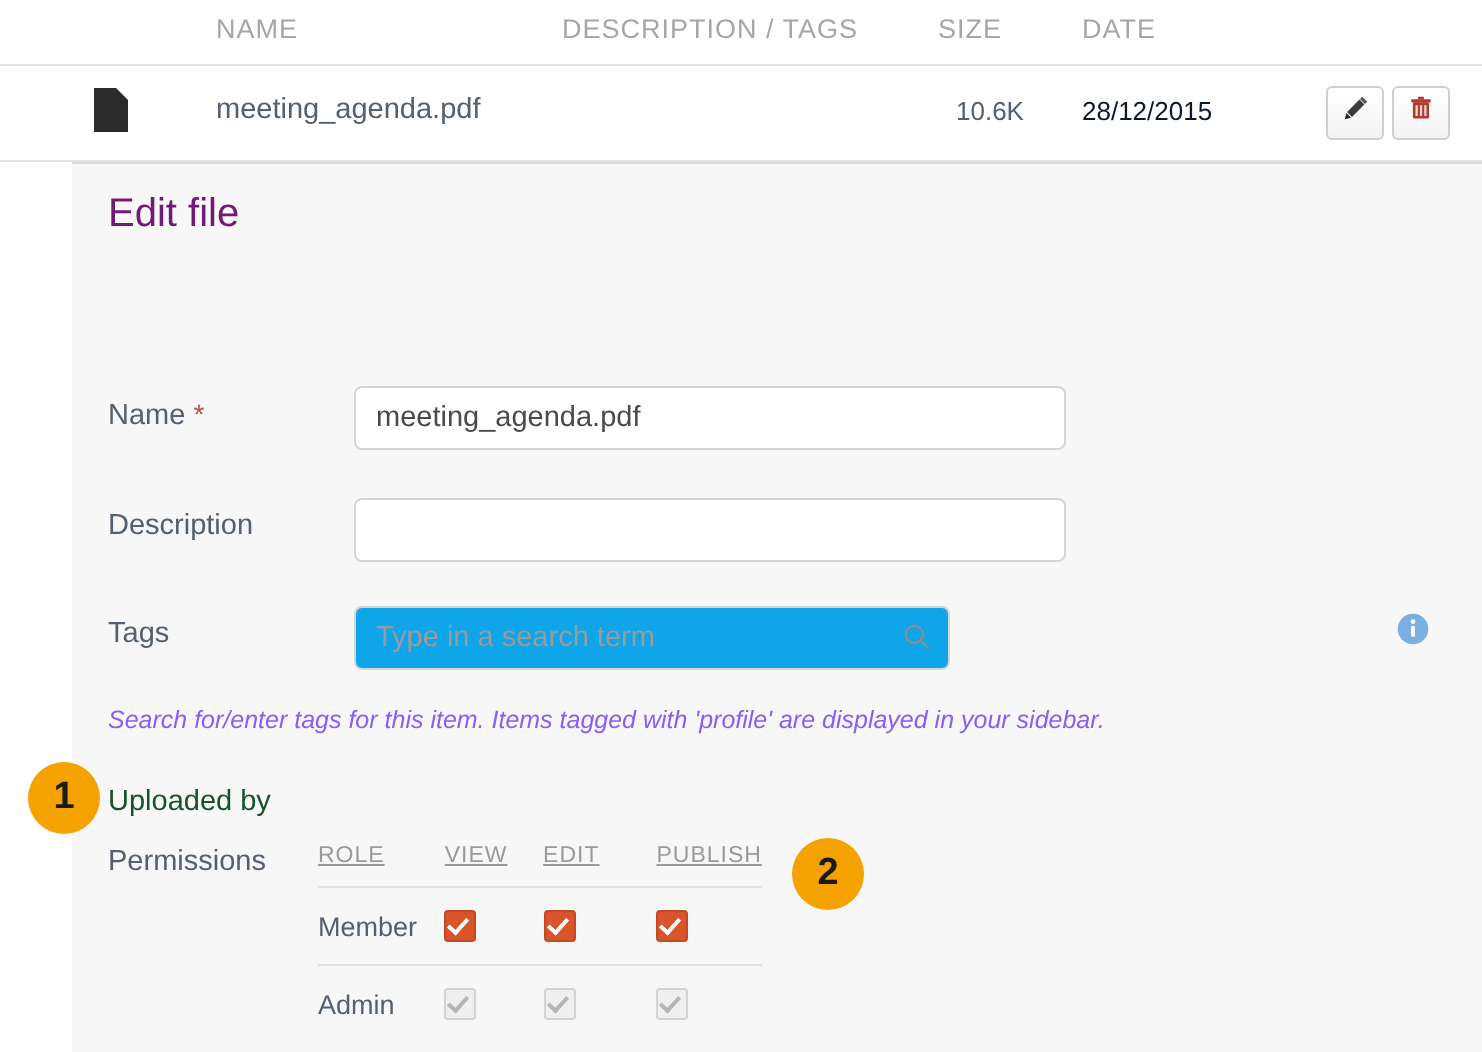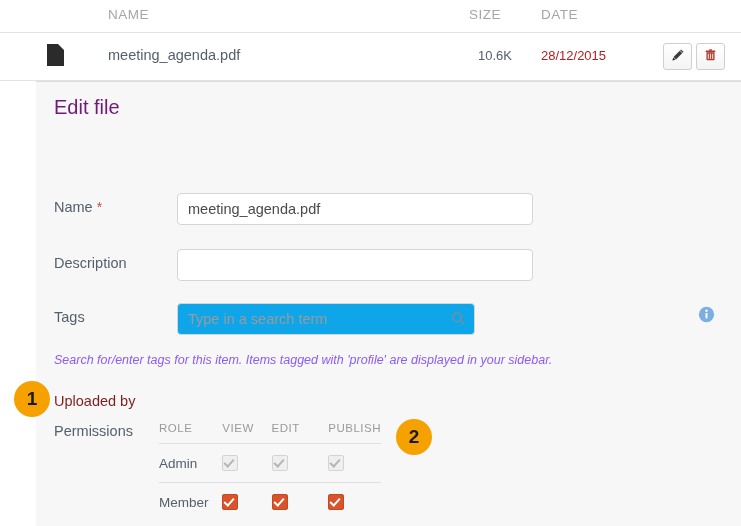--- a/index.html
+++ b/index.html
@@ -83,21 +83,21 @@
     left: 478px;
     top: 15px;
     font-size: 13px;
     color: #55606e;
   }
   .file-date {
     position: absolute;
     left: 541px;
     top: 15px;
     font-size: 13px;
-    color: #b91c1c;
+    color: #0f172a;
     text-align: right;
   }
   .row-actions {
     position: absolute;
     right: 16px;
     top: 10px;
     display: flex;
     gap: 4px;
   }
   .act-btn {
@@ -211,21 +211,21 @@
     top: 224px;
     cursor: pointer;
   }
 
   
   .uploaded-label {
     position: absolute;
     left: 18px;
     top: 311px;
     font-size: 14.5px;
-    color: #7f1d1d;
+    color: #14532d;
   }
   .uploaded-value {
     position: absolute;
     left: 123px;
     top: 311px;
     font-size: 14.5px;
     color: #55606e;
   }
   .permissions-label {
     position: absolute;
@@ -242,20 +242,21 @@
     width: 222px;
     border-collapse: collapse;
   }
   .perm-table th {
     font-size: 11.5px;
     letter-spacing: 0.5px;
     color: #9a9a9a;
     font-weight: normal;
     text-align: left;
     padding: 4px 0 9px 0;
+    text-decoration: underline;
   }
   .perm-table td {
     font-size: 13.5px;
     color: #55606e;
     padding: 9px 0 9px 0;
     border-top: 1px solid #e0e0e0;
     text-align: left;
     height: 20px;
   }
   .perm-table th.c-role, .perm-table td.c-role { width: 64px; }
@@ -323,20 +324,21 @@
   .badge-1 { left: 14px; top: 381px; }
   .badge-2 { left: 396px; top: 419px; }
 </style>
 </head>
 <body>
 
 <div class="filelist">
 
   <div class="filelist-head">
     <div class="col col-name">NAME</div>
+    <div class="col col-desc">DESCRIPTION / TAGS</div>
     <div class="col col-size">SIZE</div>
     <div class="col col-date">DATE</div>
   </div>
 
   <div class="filelist-row">
     <div class="file-icon-cell">
       <div class="doc-glyph"></div>
     </div>
     <div class="file-name">meeting_agenda.pdf</div>
     <div class="file-size">10.6K</div>
@@ -417,41 +419,41 @@
     <thead>
       <tr>
         <th class="c-role">ROLE</th>
         <th class="c-view">VIEW</th>
         <th class="c-edit">EDIT</th>
         <th class="c-pub">PUBLISH</th>
       </tr>
     </thead>
     <tbody>
       <tr>
+        <td class="c-role">Member</td>
+        <td class="c-view">
+          <span class="cbox on"></span>
+        </td>
+        <td class="c-edit">
+          <span class="cbox on"></span>
+        </td>
+        <td class="c-pub">
+          <span class="cbox on"></span>
+        </td>
+      </tr>
+      <tr>
         <td class="c-role">Admin</td>
         <td class="c-view">
           <span class="cbox off"></span>
         </td>
         <td class="c-edit">
           <span class="cbox off"></span>
         </td>
         <td class="c-pub">
           <span class="cbox off"></span>
-        </td>
-      </tr>
-      <tr>
-        <td class="c-role">Member</td>
-        <td class="c-view">
-          <span class="cbox on"></span>
-        </td>
-        <td class="c-edit">
-          <span class="cbox on"></span>
-        </td>
-        <td class="c-pub">
-          <span class="cbox on"></span>
         </td>
       </tr>
     </tbody>
   </table>
 </div>
 
 <div class="badge badge-1">1</div>
 <div class="badge badge-2">2</div>
 
 </body></html>

